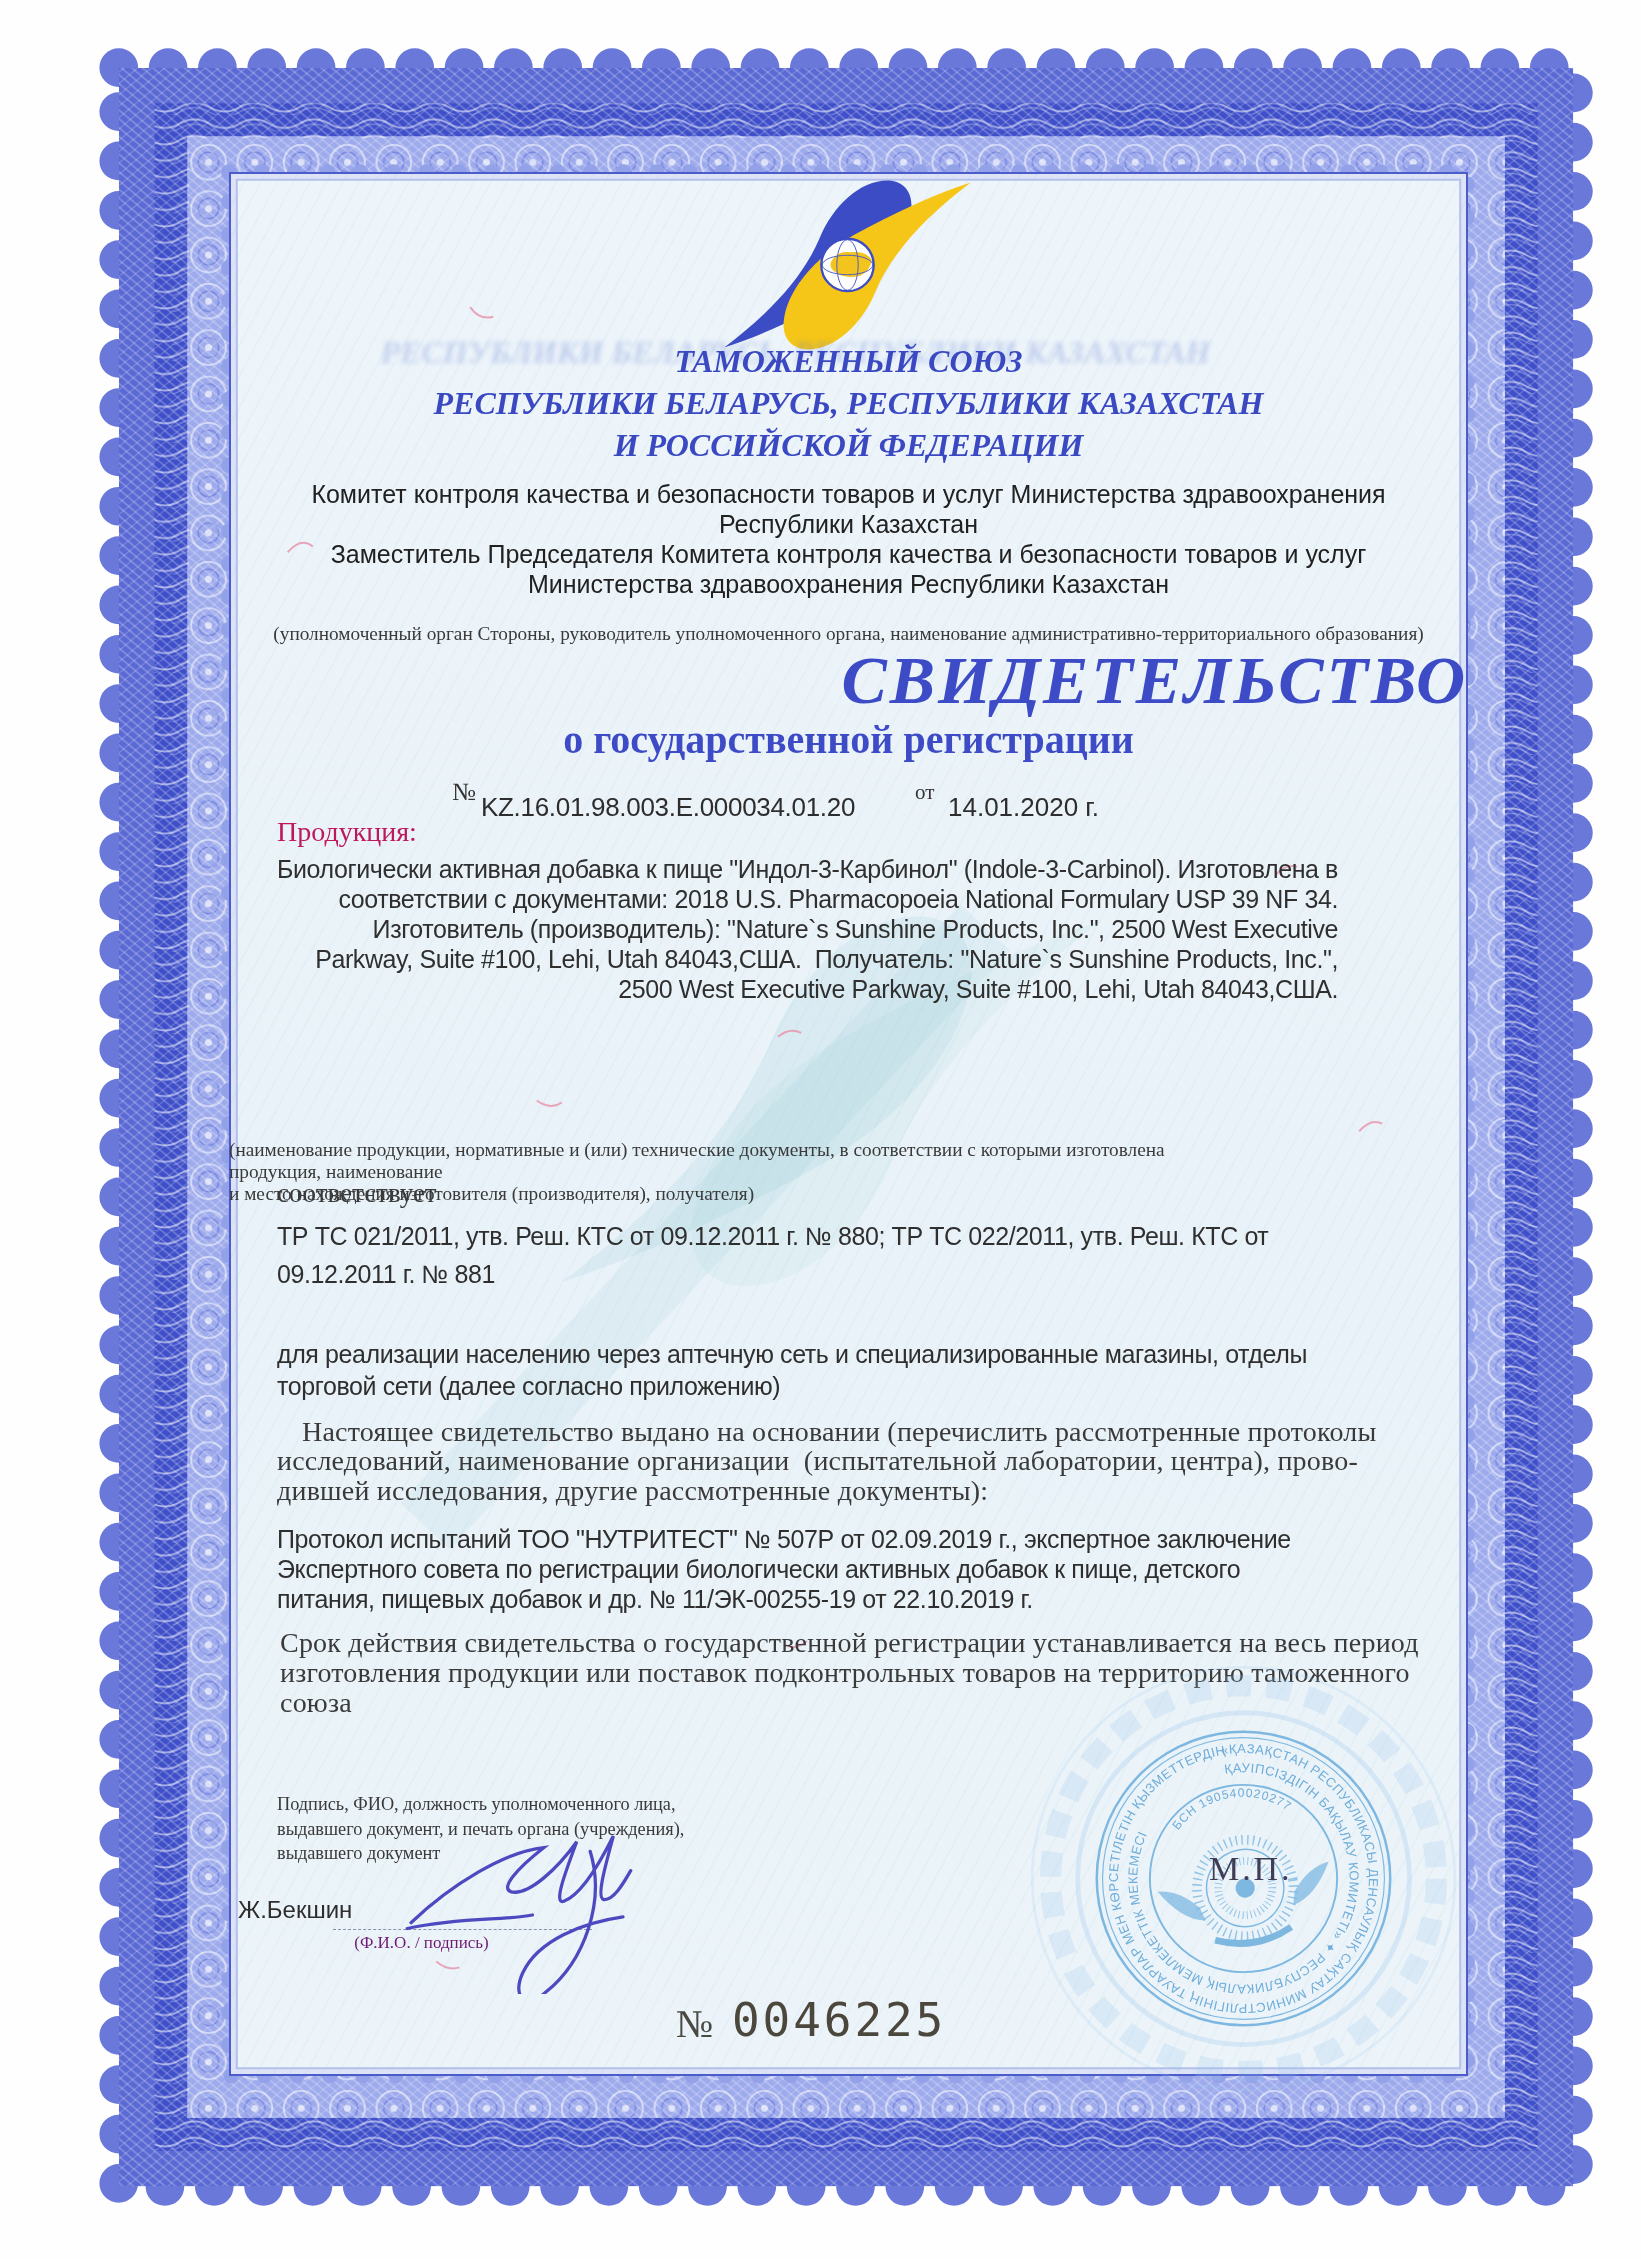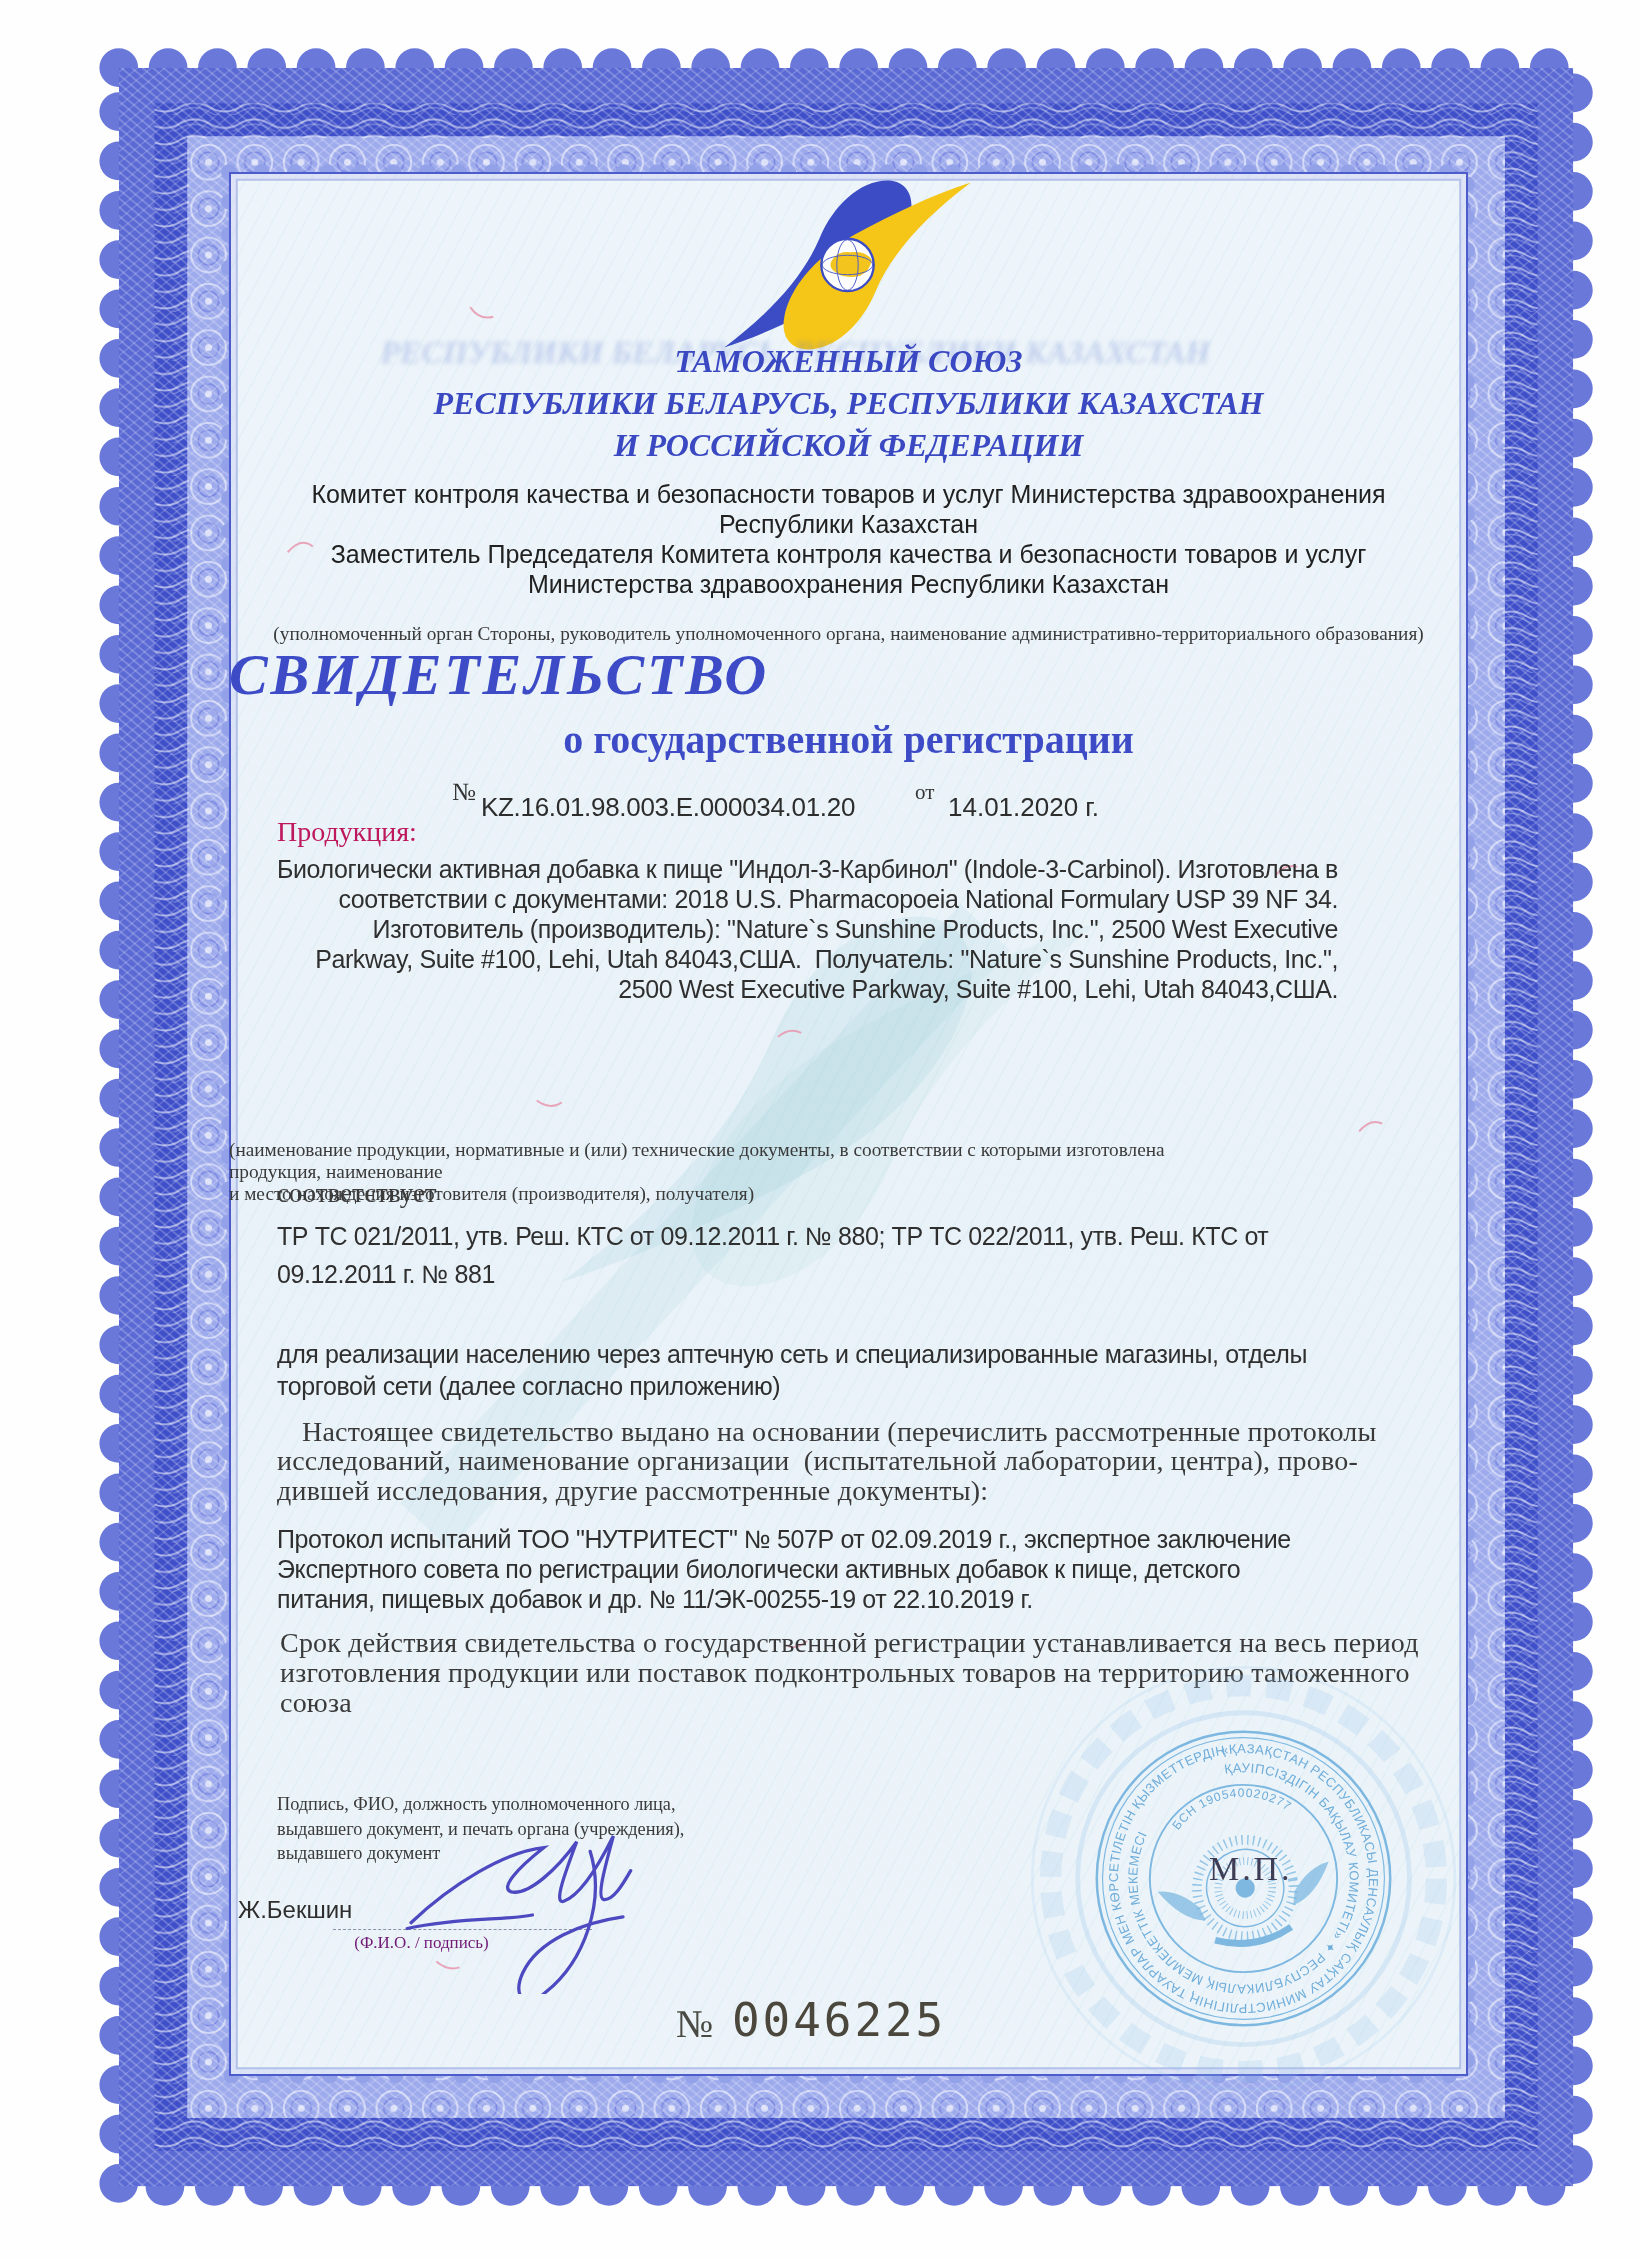--- a/index.html
+++ b/index.html
@@ -18,22 +18,22 @@
 
   .ghost{left:229px;top:334px;width:1239px;text-align:center;
          font-weight:bold;font-style:italic;font-size:32px;color:rgba(95,122,212,.30);
          filter:blur(2.9px);transform:translateX(-53px);}
 
   .union{left:229px;top:340px;width:1239px;text-align:center;white-space:pre-line;
          font-weight:bold;font-style:italic;font-size:32px;line-height:42px;color:#3a49c2;}
   .committee{left:229px;top:479px;width:1239px;text-align:center;white-space:pre-line;
          font-family:"Liberation Sans",sans-serif;font-size:25px;line-height:30px;color:#212121;}
   .note1{left:229px;top:623px;width:1239px;text-align:center;font-size:19.3px;color:#3a3a3a;}
-  .cert-title{left:229px;top:641px;width:1239px;text-align:left;font-weight:bold;font-style:italic;
-         font-size:58px;letter-spacing:2.9px;color:#3d4cc6;}
+  .cert-title{left:229px;top:641px;width:1239px;text-align:right;font-weight:bold;font-style:italic;
+         font-size:68px;letter-spacing:2.9px;color:#3d4cc6;}
   .cert-sub{left:229px;top:716px;width:1239px;text-align:center;font-weight:bold;
          font-size:40px;color:#3d4cc6;}
 
   .num-label{left:452px;top:778px;font-size:25px;color:#333;}
   .num-value{left:481px;top:792px;font-family:"Liberation Sans",sans-serif;font-size:26px;
          letter-spacing:-0.3px;color:#2d2d2d;}
   .date-label{left:915px;top:780px;font-size:21px;color:#333;}
   .date-value{left:948px;top:792px;font-family:"Liberation Sans",sans-serif;font-size:26px;color:#2d2d2d;}
 
   .produk{left:277px;top:816px;font-size:28px;color:#be185d;}

